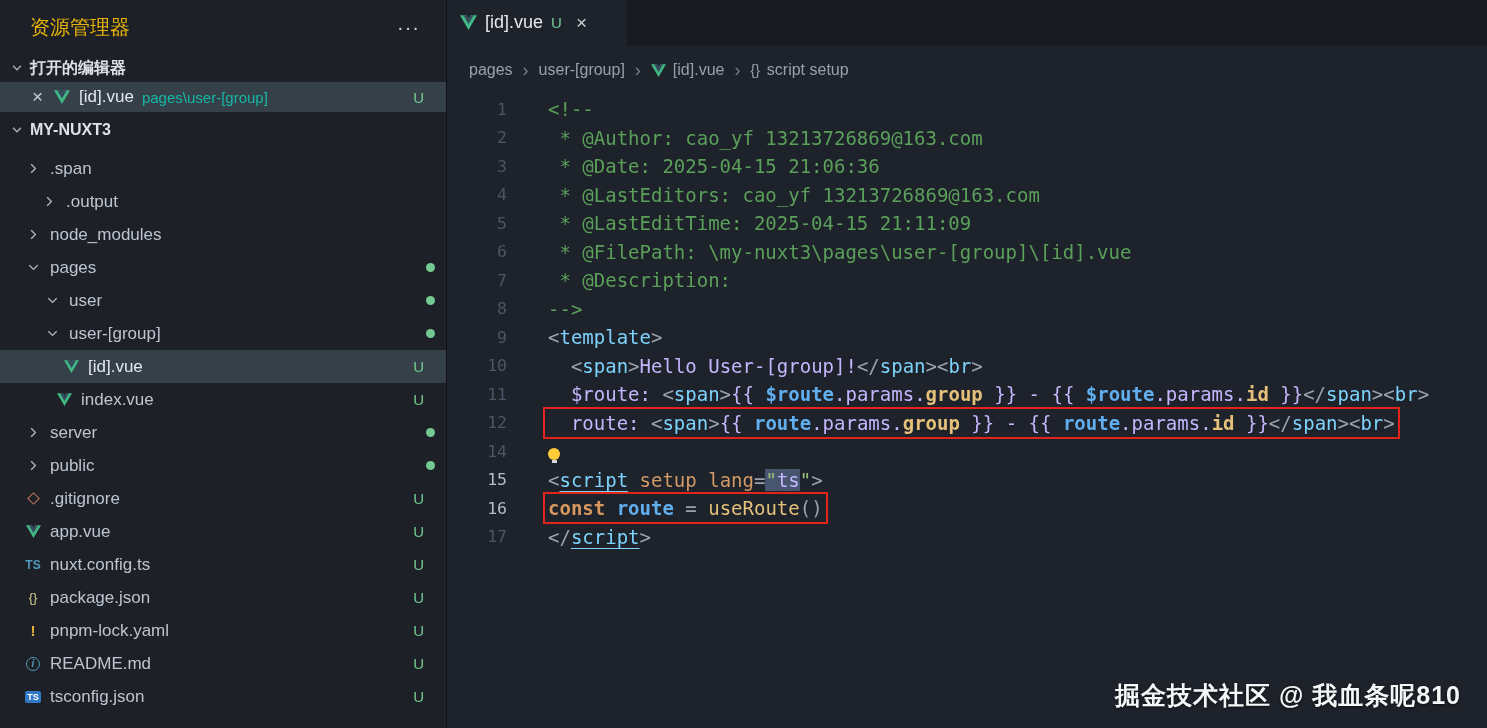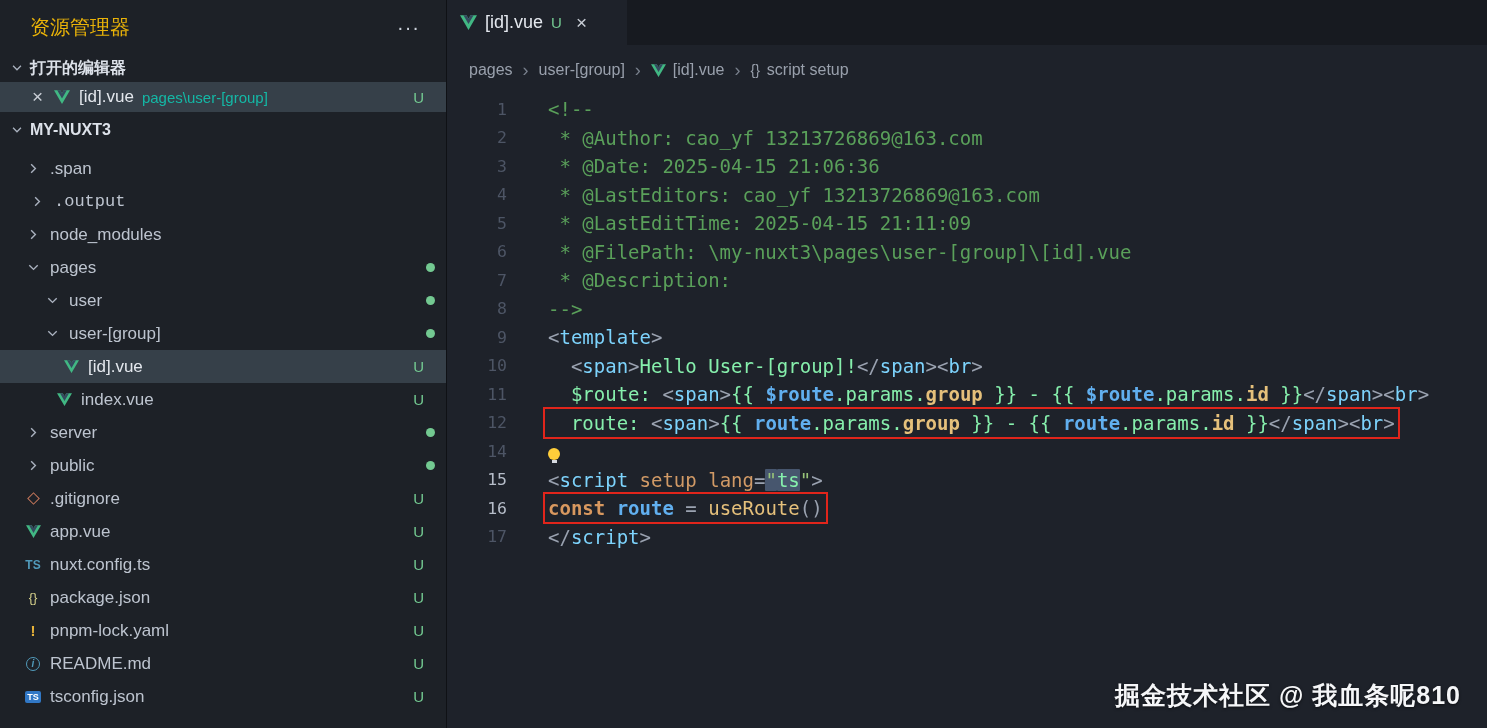--- a/index.html
+++ b/index.html
@@ -57,28 +57,28 @@
   .code{flex:1;font-family:"DejaVu Sans Mono","Liberation Mono",monospace;position:relative}
   .code-line{display:flex;height:28.5px;align-items:center;white-space:pre}
   .line-num{width:60px;text-align:right;font-size:16.5px;color:#4d5565;flex:none;cursor:pointer}
   .line-num.bright{color:#b6bdc9}
   .line-code{margin-left:41px;font-size:19px;display:inline-block;white-space:pre}
   .red-box{outline:2px solid #e1251b;outline-offset:3px}
 
   .c-comment{color:#5aa05a}
   .c-punct{color:#9aa2b0}
   .c-tag{color:#7dd3fc}
-  .c-plain{color:#86efac}
+  .c-plain{color:#c4b5fd}
   .c-var{color:#61afef;font-weight:600}
   .c-prop{color:#e5c07b;font-weight:600}
   .c-attr{color:#d19a66}
   .c-kw{color:#d8985f;font-weight:600}
   .c-fn{color:#e5c07b}
   .c-str{color:#98c379}
-  .c-u{text-underline-offset:4px}
+  .c-u{text-decoration:underline;text-underline-offset:4px}
   .c-sel{background:#47566e;border-radius:1px}
 
   .bulb{display:inline-block;width:12px;height:12px;background:#ffce3a;border-radius:50%;position:relative;margin-right:6px;vertical-align:-2px}
   .bulb::after{content:"";position:absolute;left:3.5px;bottom:-3px;width:5px;height:3px;background:#d7dae0}
 
   .watermark{position:absolute;right:26px;bottom:16px;font-size:25px;font-weight:700;color:#f5f6f8;letter-spacing:1px;text-shadow:0 1px 3px rgba(0,0,0,.6)}
 </style>
 </head>
 <body>
 
@@ -123,21 +123,21 @@
 
     <div class="tree">
         <div class="tree-row" style="padding-left: 24px;">
           <span class="slot">
             <svg viewBox="0 0 16 16">
               <path d="M5.5 3.5 10 8l-4.5 4.5" fill="none" stroke="#aab2bf" stroke-width="1.5"></path>
             </svg>
           </span>
           <span class="tree-label">.span</span>
         </div>
-        <div class="tree-row" style="padding-left: 28px; font-family: Liberation Mono, monospace;">
+        <div class="tree-row" style="padding-left: 40px;">
           <span class="slot">
             <svg viewBox="0 0 16 16">
               <path d="M5.5 3.5 10 8l-4.5 4.5" fill="none" stroke="#aab2bf" stroke-width="1.5"></path>
             </svg>
           </span>
           <span class="tree-label">.output</span>
         </div>
         <div class="tree-row" style="padding-left: 24px;">
           <span class="slot">
             <svg viewBox="0 0 16 16">

